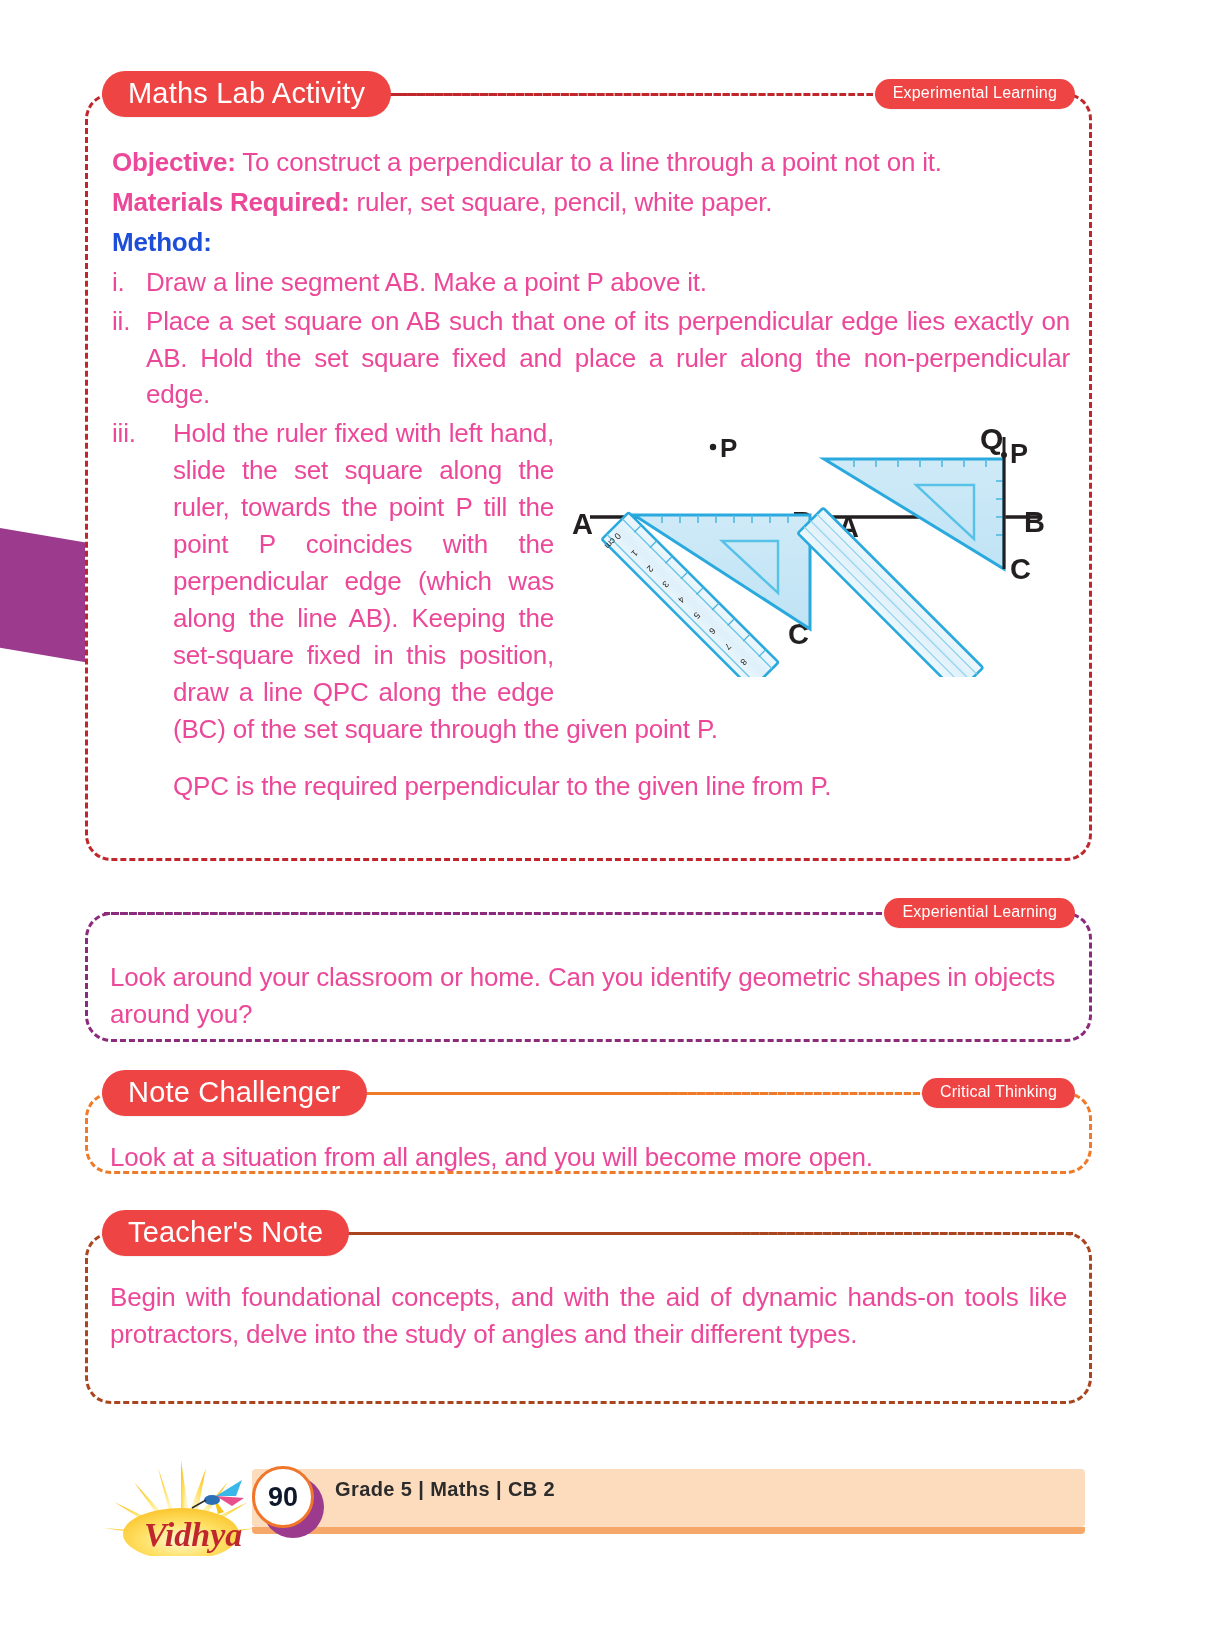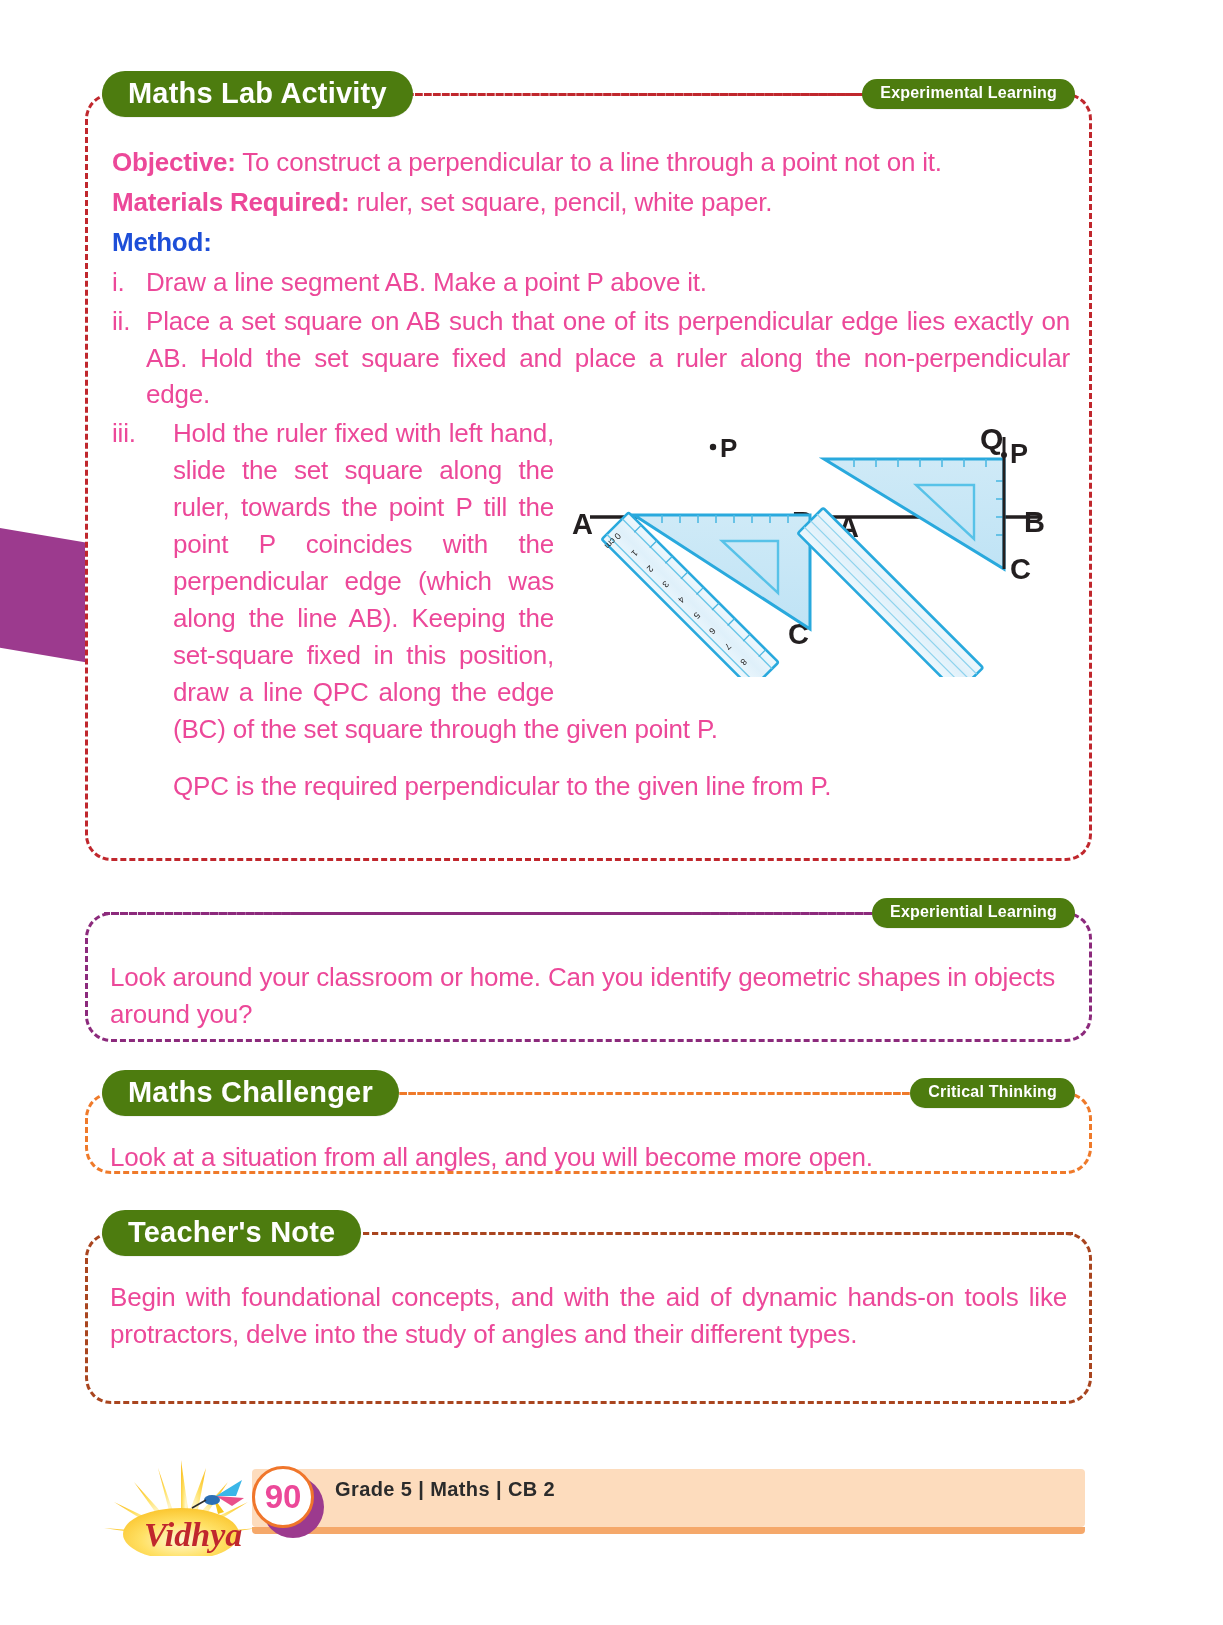--- a/index.html
+++ b/index.html
@@ -32,26 +32,26 @@
   .panel.brown { border:3px dashed #a9451f; }
 
   
   .pill-row{
     position:absolute;
     left:14px; right:14px; top:-28px;
     height:52px;
     display:flex; align-items:center;
   }
   .pill{
-    background:#4d7c0f;
+    background:#ef4444;
     color:#ffffff;
     border-radius:26px;
     padding:7px 26px 9px 26px;
     font-size:29px;
-    font-weight:bold;
+    font-weight:normal;
     letter-spacing:.2px;
     white-space:nowrap;
     line-height:1.05;
     box-shadow:0 1px 0 rgba(0,0,0,.05);
   }
   .pill.small{
     font-size:16px;
     padding:6px 18px 7px 18px;
     border-radius:18px;
   }
@@ -120,21 +120,21 @@
     position:absolute; left:335px; top:1478px;
     font-size:20px; font-weight:bold; color:#2b2b2b;
     letter-spacing:.4px;
   }
   .page-badge{
     position:absolute; left:252px; top:1466px;
     width:62px; height:62px; border-radius:50%;
     background:#ffffff;
     border:3px solid #f0762b;
     display:flex; align-items:center; justify-content:center;
-    font-size:33px; font-weight:bold; color:#ec4899;
+    font-size:27px; font-weight:bold; color:#0f172a;
     z-index:4;
   }
   .page-badge-shadow{
     position:absolute; left:262px; top:1476px;
     width:62px; height:62px; border-radius:50%;
     background:#9c3a8e; z-index:3;
   }
   .logo{
     position:absolute; left:96px; top:1438px; width:170px; height:118px;
   }
@@ -303,21 +303,21 @@
 <div class="panel purple" id="explore-panel">
   <div class="pill-row">
     <div class="dashline purple"></div>
     <div class="pill small">Experiential Learning</div>
   </div>
   <div class="panel-body body-txt">Look around your classroom or home. Can you identify geometric shapes in objects around you?</div>
 </div>
 
 <div class="panel orange" id="challenger-panel">
   <div class="pill-row">
-    <div class="pill">Maths Challenger</div>
+    <div class="pill">Note Challenger</div>
     <div class="dashline orange"></div>
     <div class="pill small">Critical Thinking</div>
   </div>
   <div class="panel-body body-txt">Look at a situation from all angles, and you will become more open.</div>
 </div>
 
 <div class="panel brown" id="teacher-panel">
   <div class="pill-row">
     <div class="pill">Teacher's Note</div>
     <div class="dashline brown"></div>

